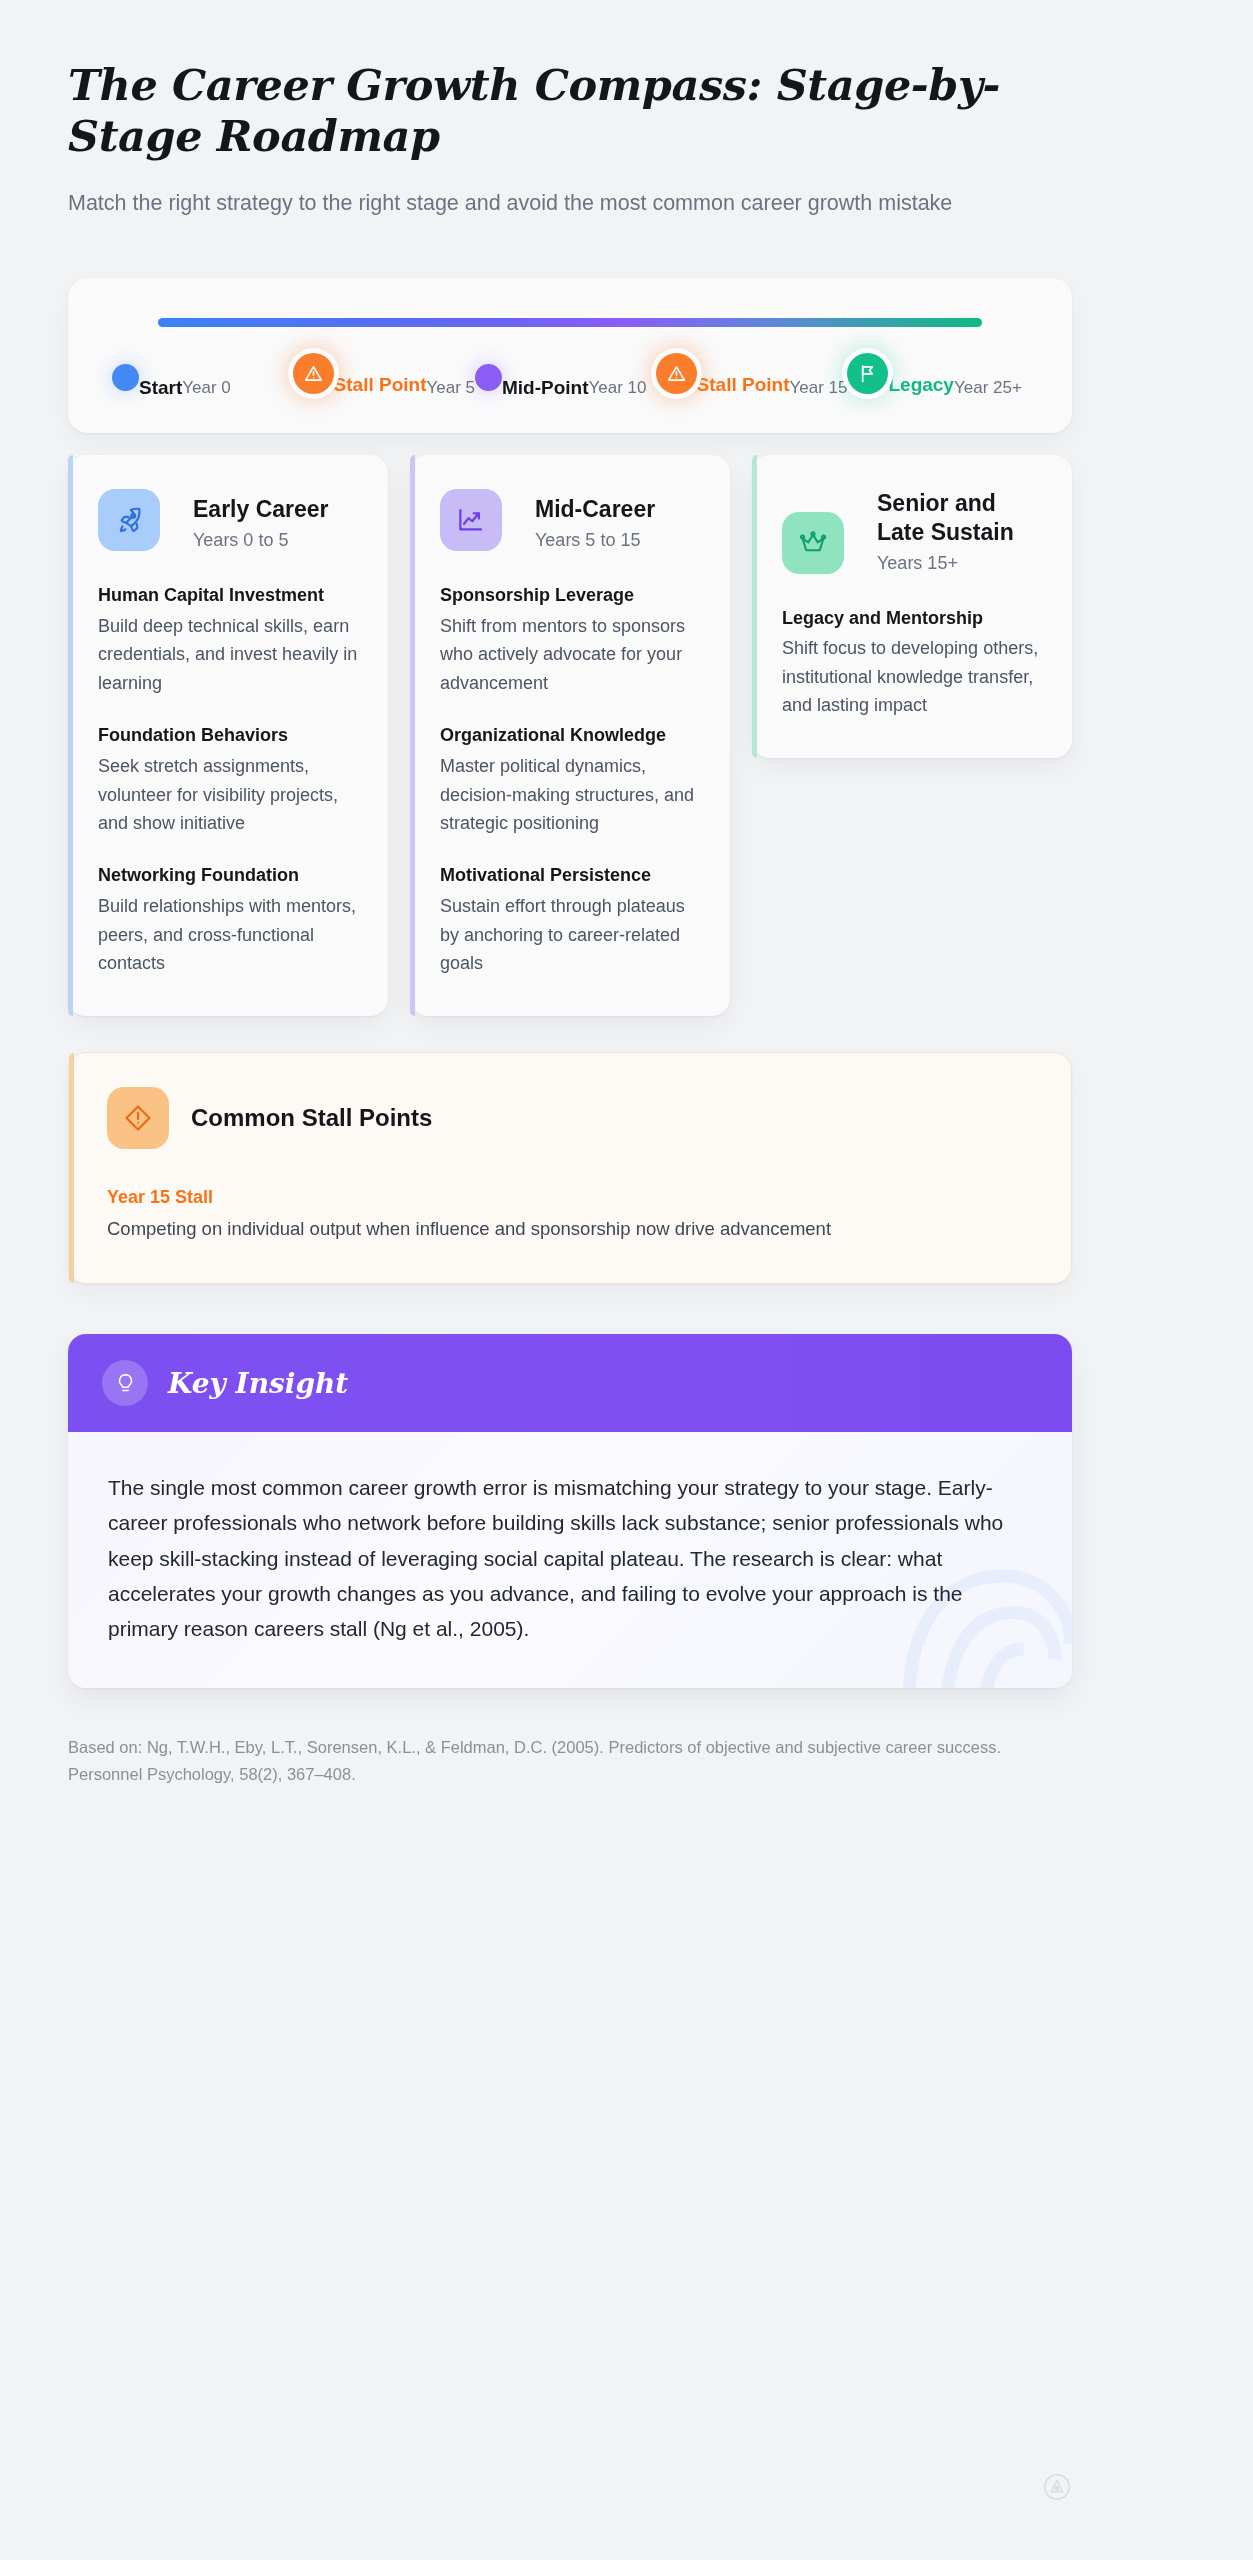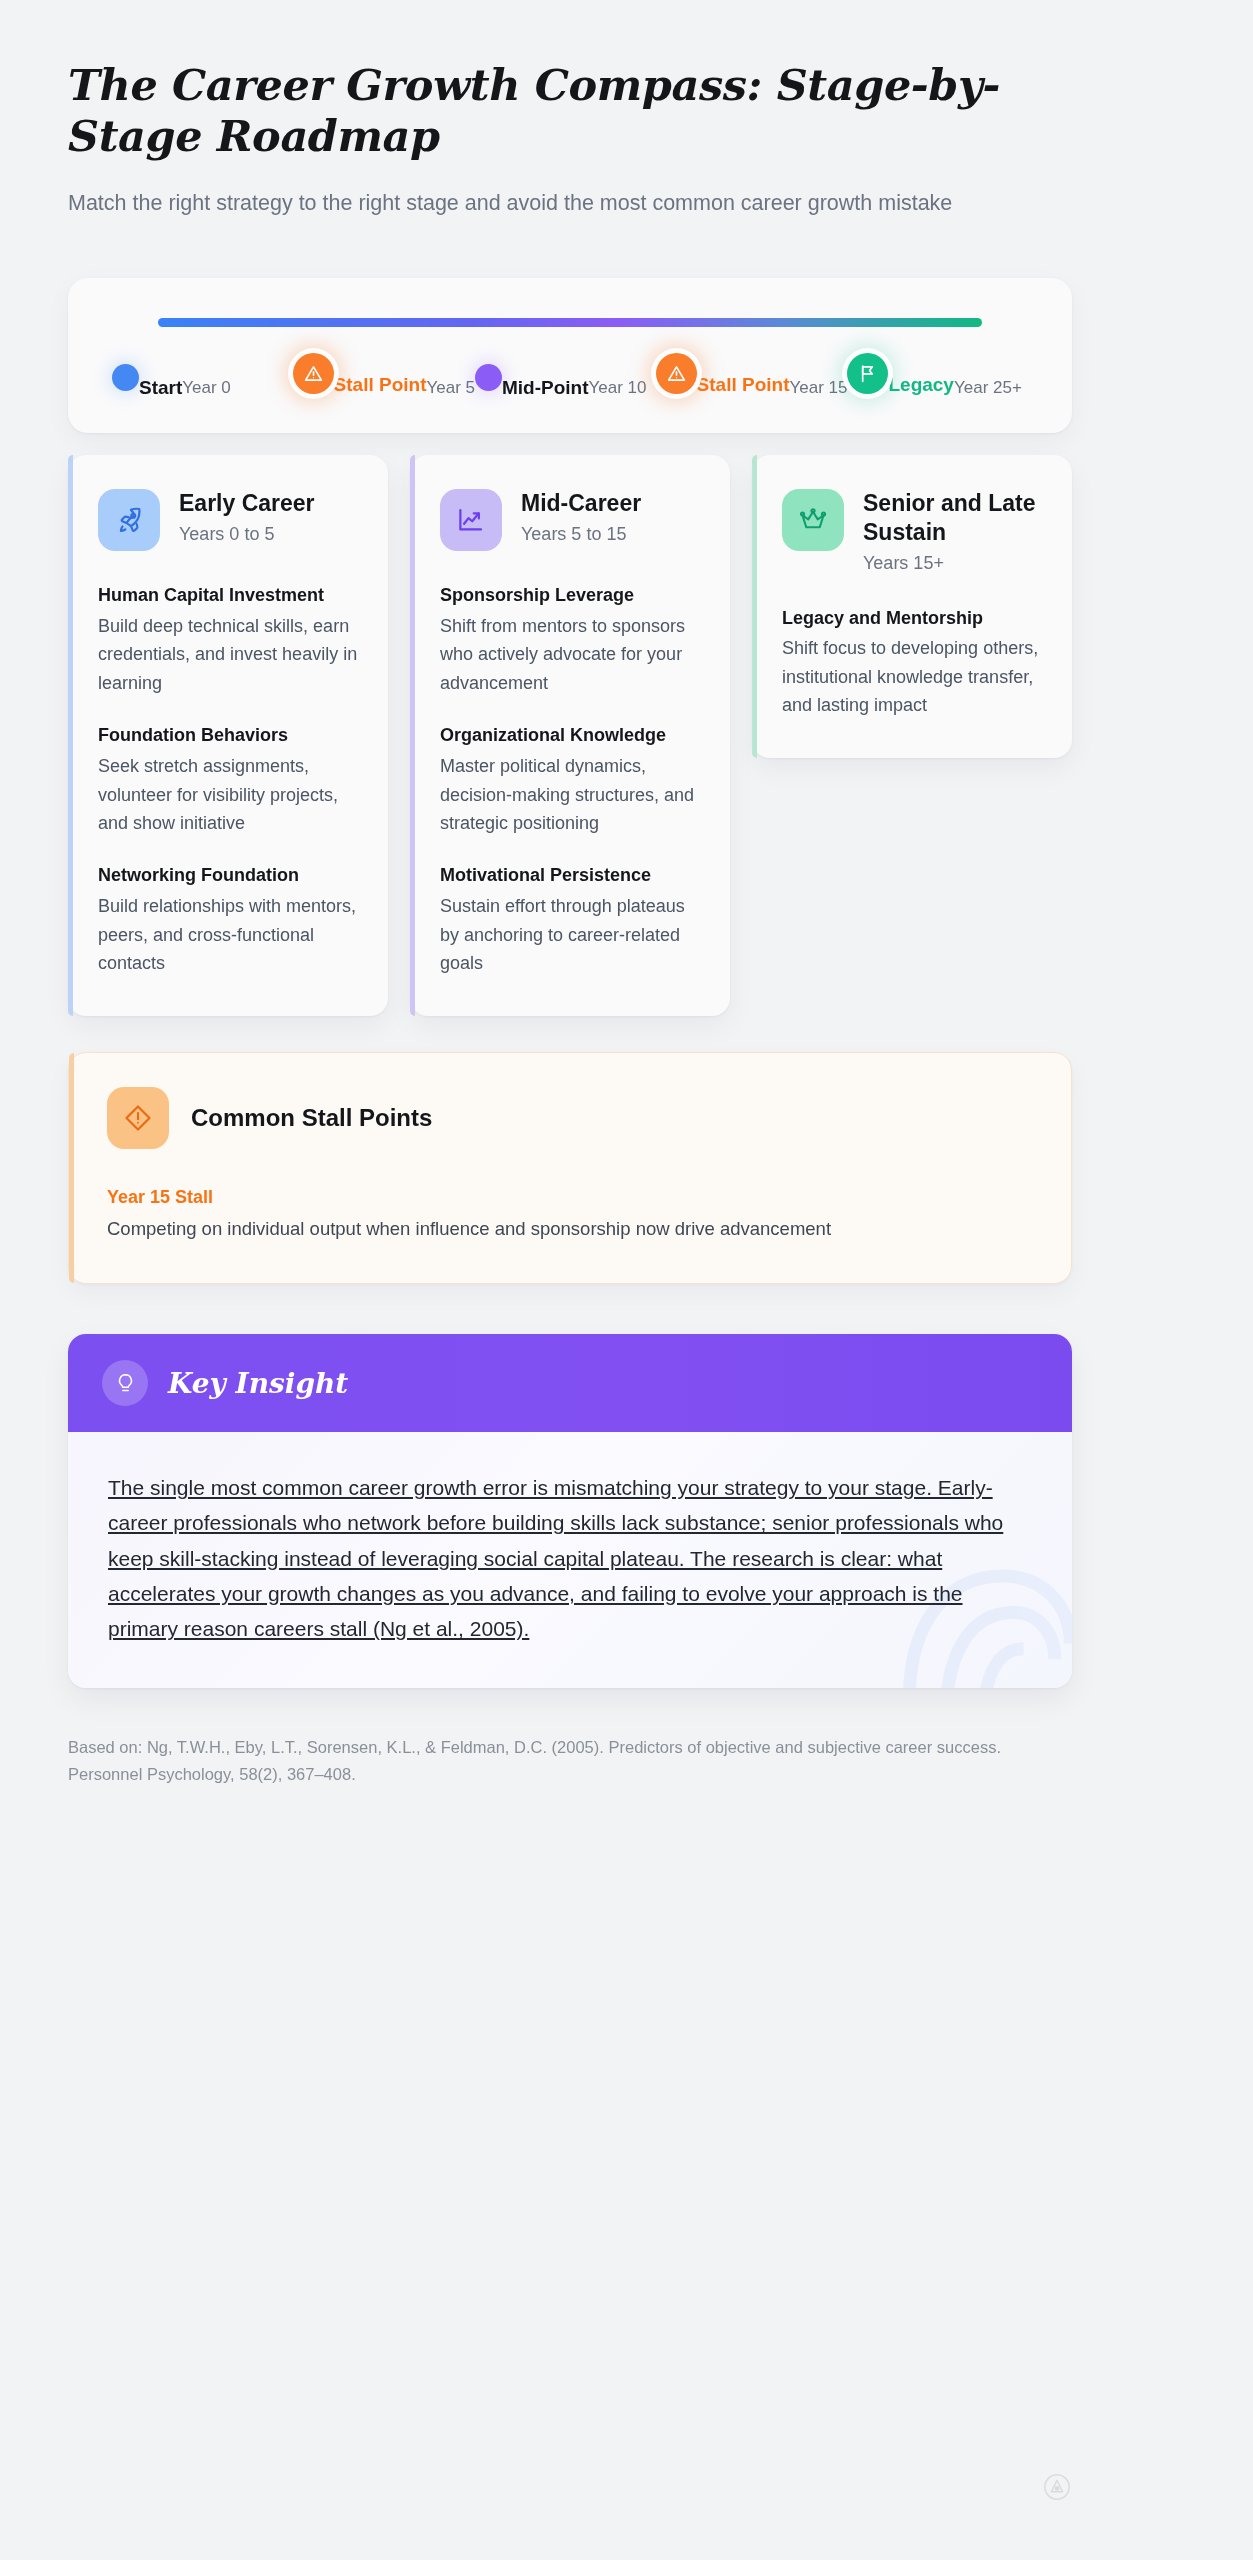--- a/index.html
+++ b/index.html
@@ -126,22 +126,22 @@
     left: 0; top: 0; bottom: 0;
     width: 5px;
     border-radius: 18px 0 0 18px;
   }
   .stage-card.c-blue::before   { background: #bcd3f7; }
   .stage-card.c-purple::before { background: #cfc4f6; }
   .stage-card.c-green::before  { background: #b7e7d3; }
 
   .stage-head {
     display: flex;
-    align-items: flex-start;
-    gap: 19px;
+    align-items: flex-end;
+    gap: 33px;
   }
   .stage-icon {
     width: 62px; height: 62px;
     border-radius: 17px;
     display: flex; align-items: center; justify-content: center;
     flex: none;
   }
   .stage-icon.blue   { background: #a9cdfb; }
   .stage-icon.purple { background: #c7bcf6; }
   .stage-icon.green  { background: #8fe3bf; }
@@ -263,21 +263,20 @@
     width: 260px; height: 260px;
     opacity: .5;
     pointer-events: none;
   }
   .insight-text {
     font-size: 21px;
     line-height: 1.68;
     color: #222731;
     position: relative;
     z-index: 1;
-    text-decoration: underline;
   }
 
   
   .footer {
     margin-top: 46px;
     font-size: 16.5px;
     line-height: 1.6;
     color: #8a9099;
     max-width: 1105px;
     padding-bottom: 40px;

